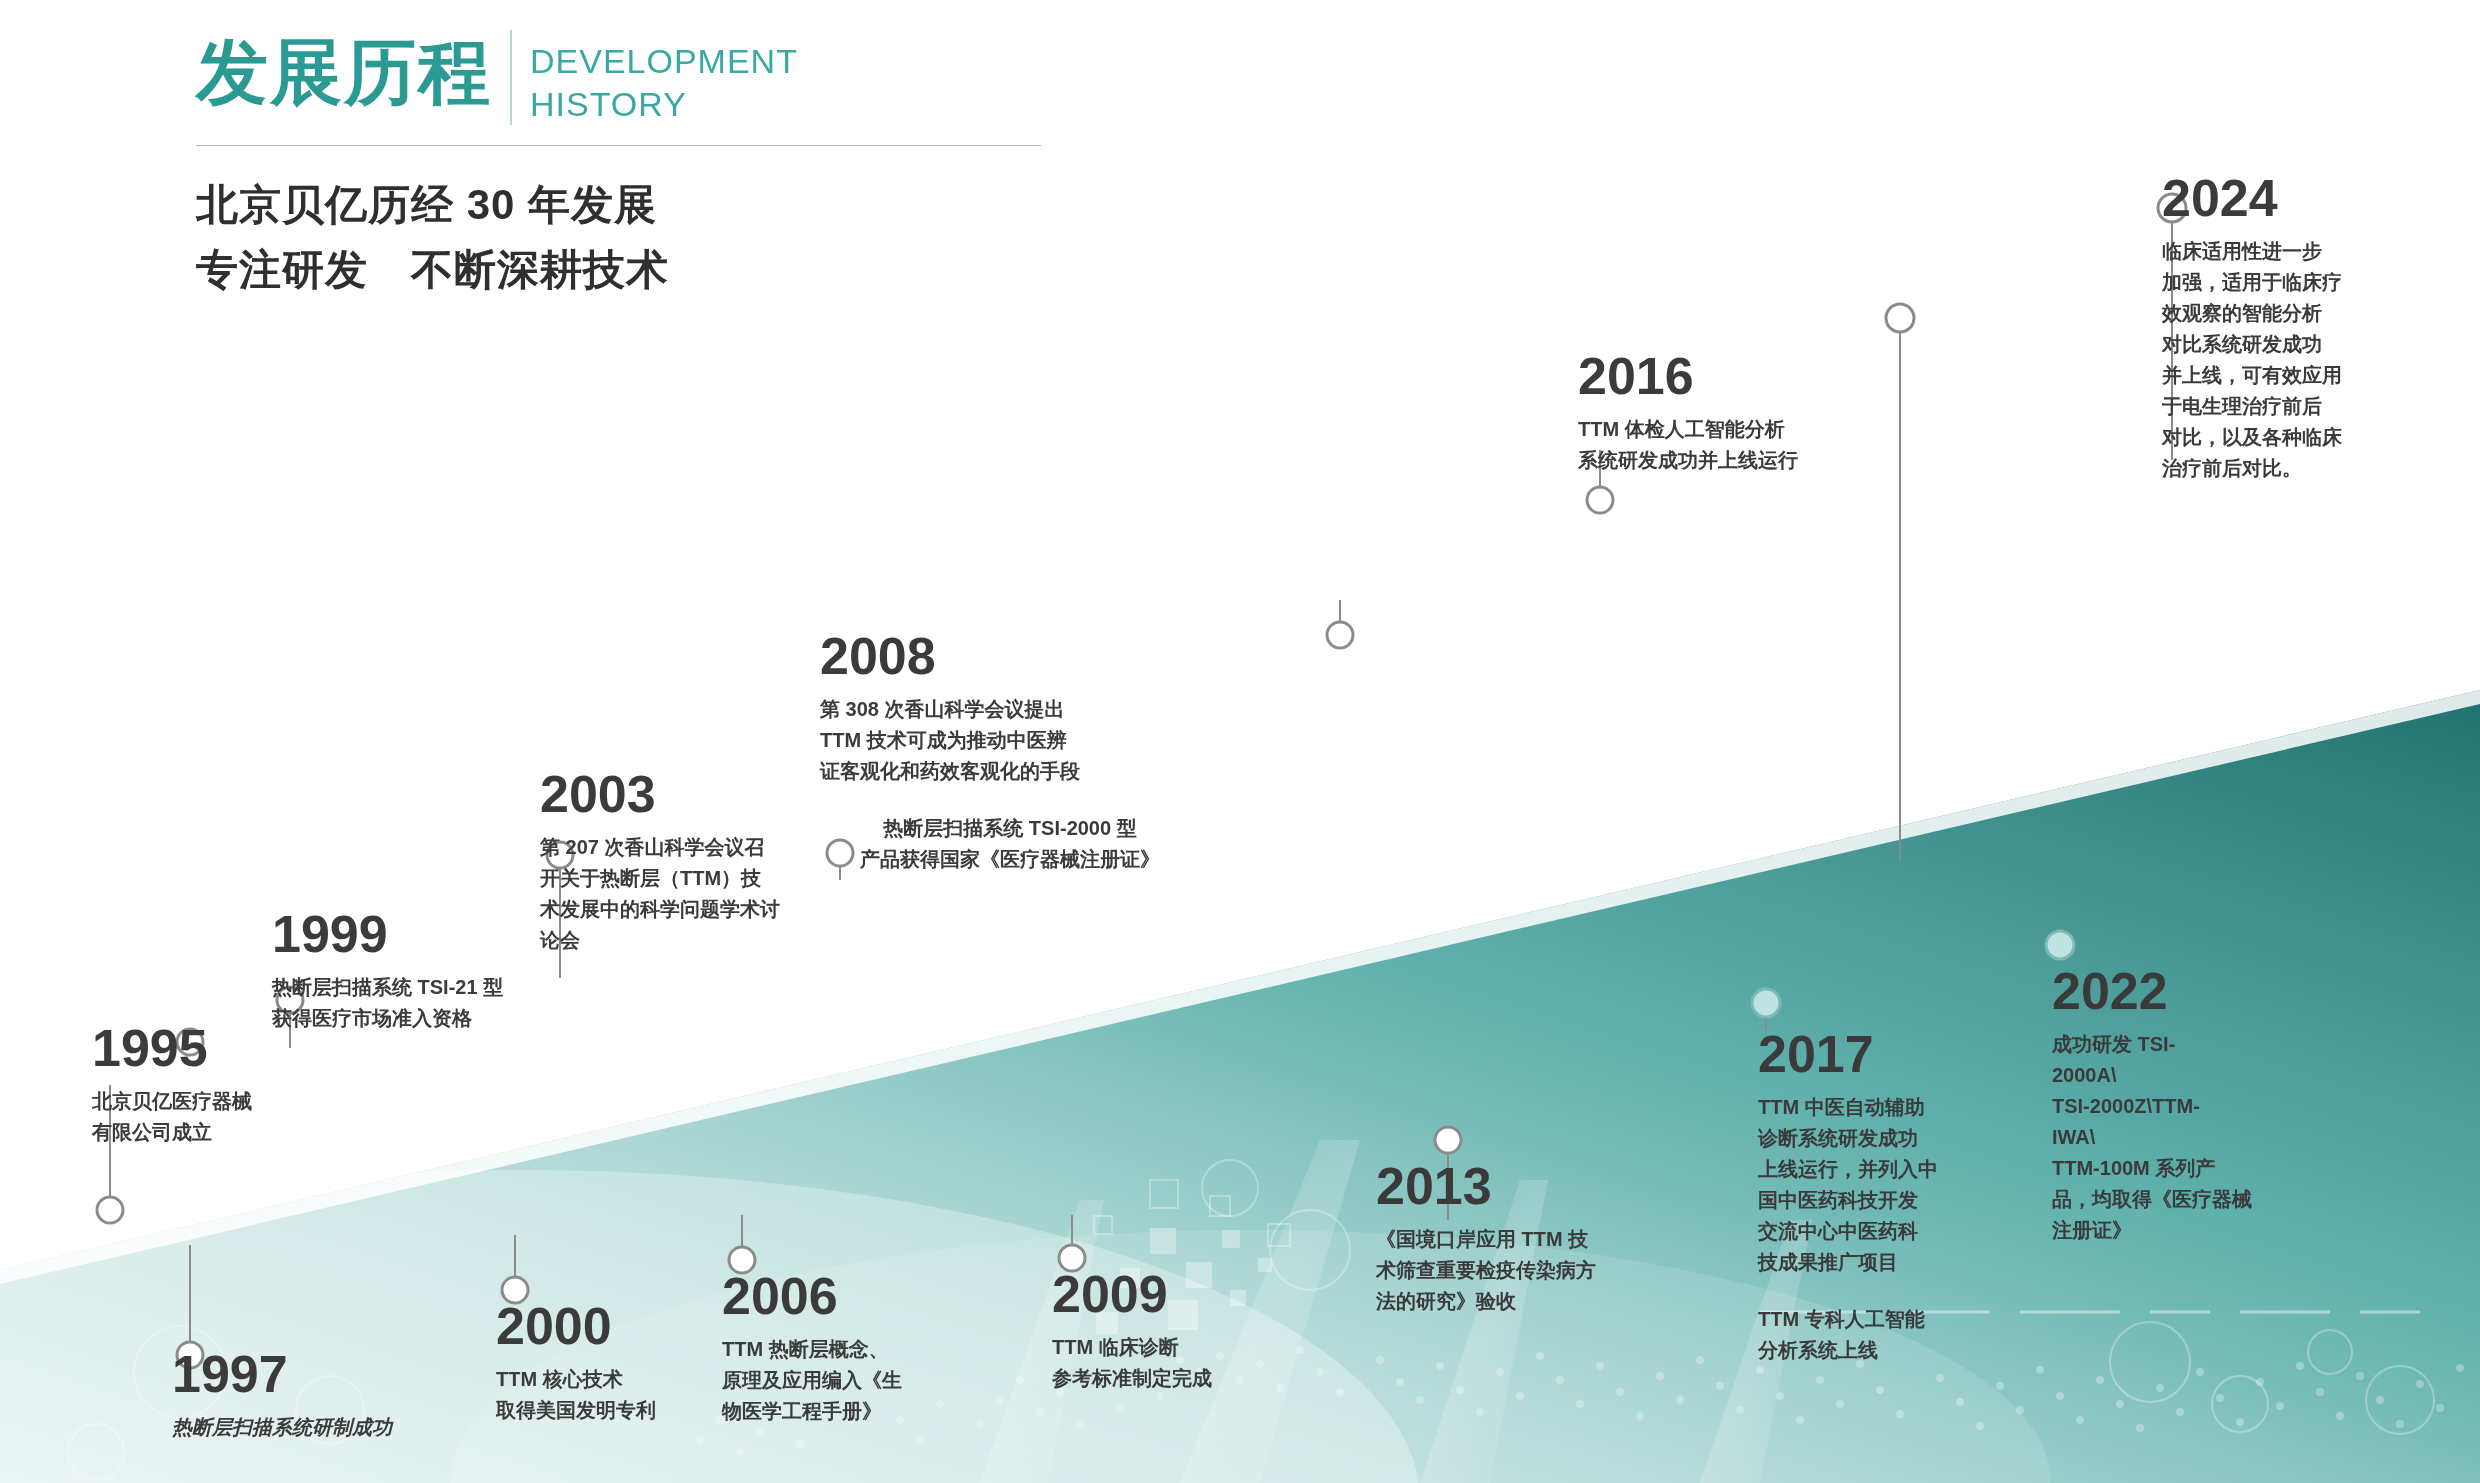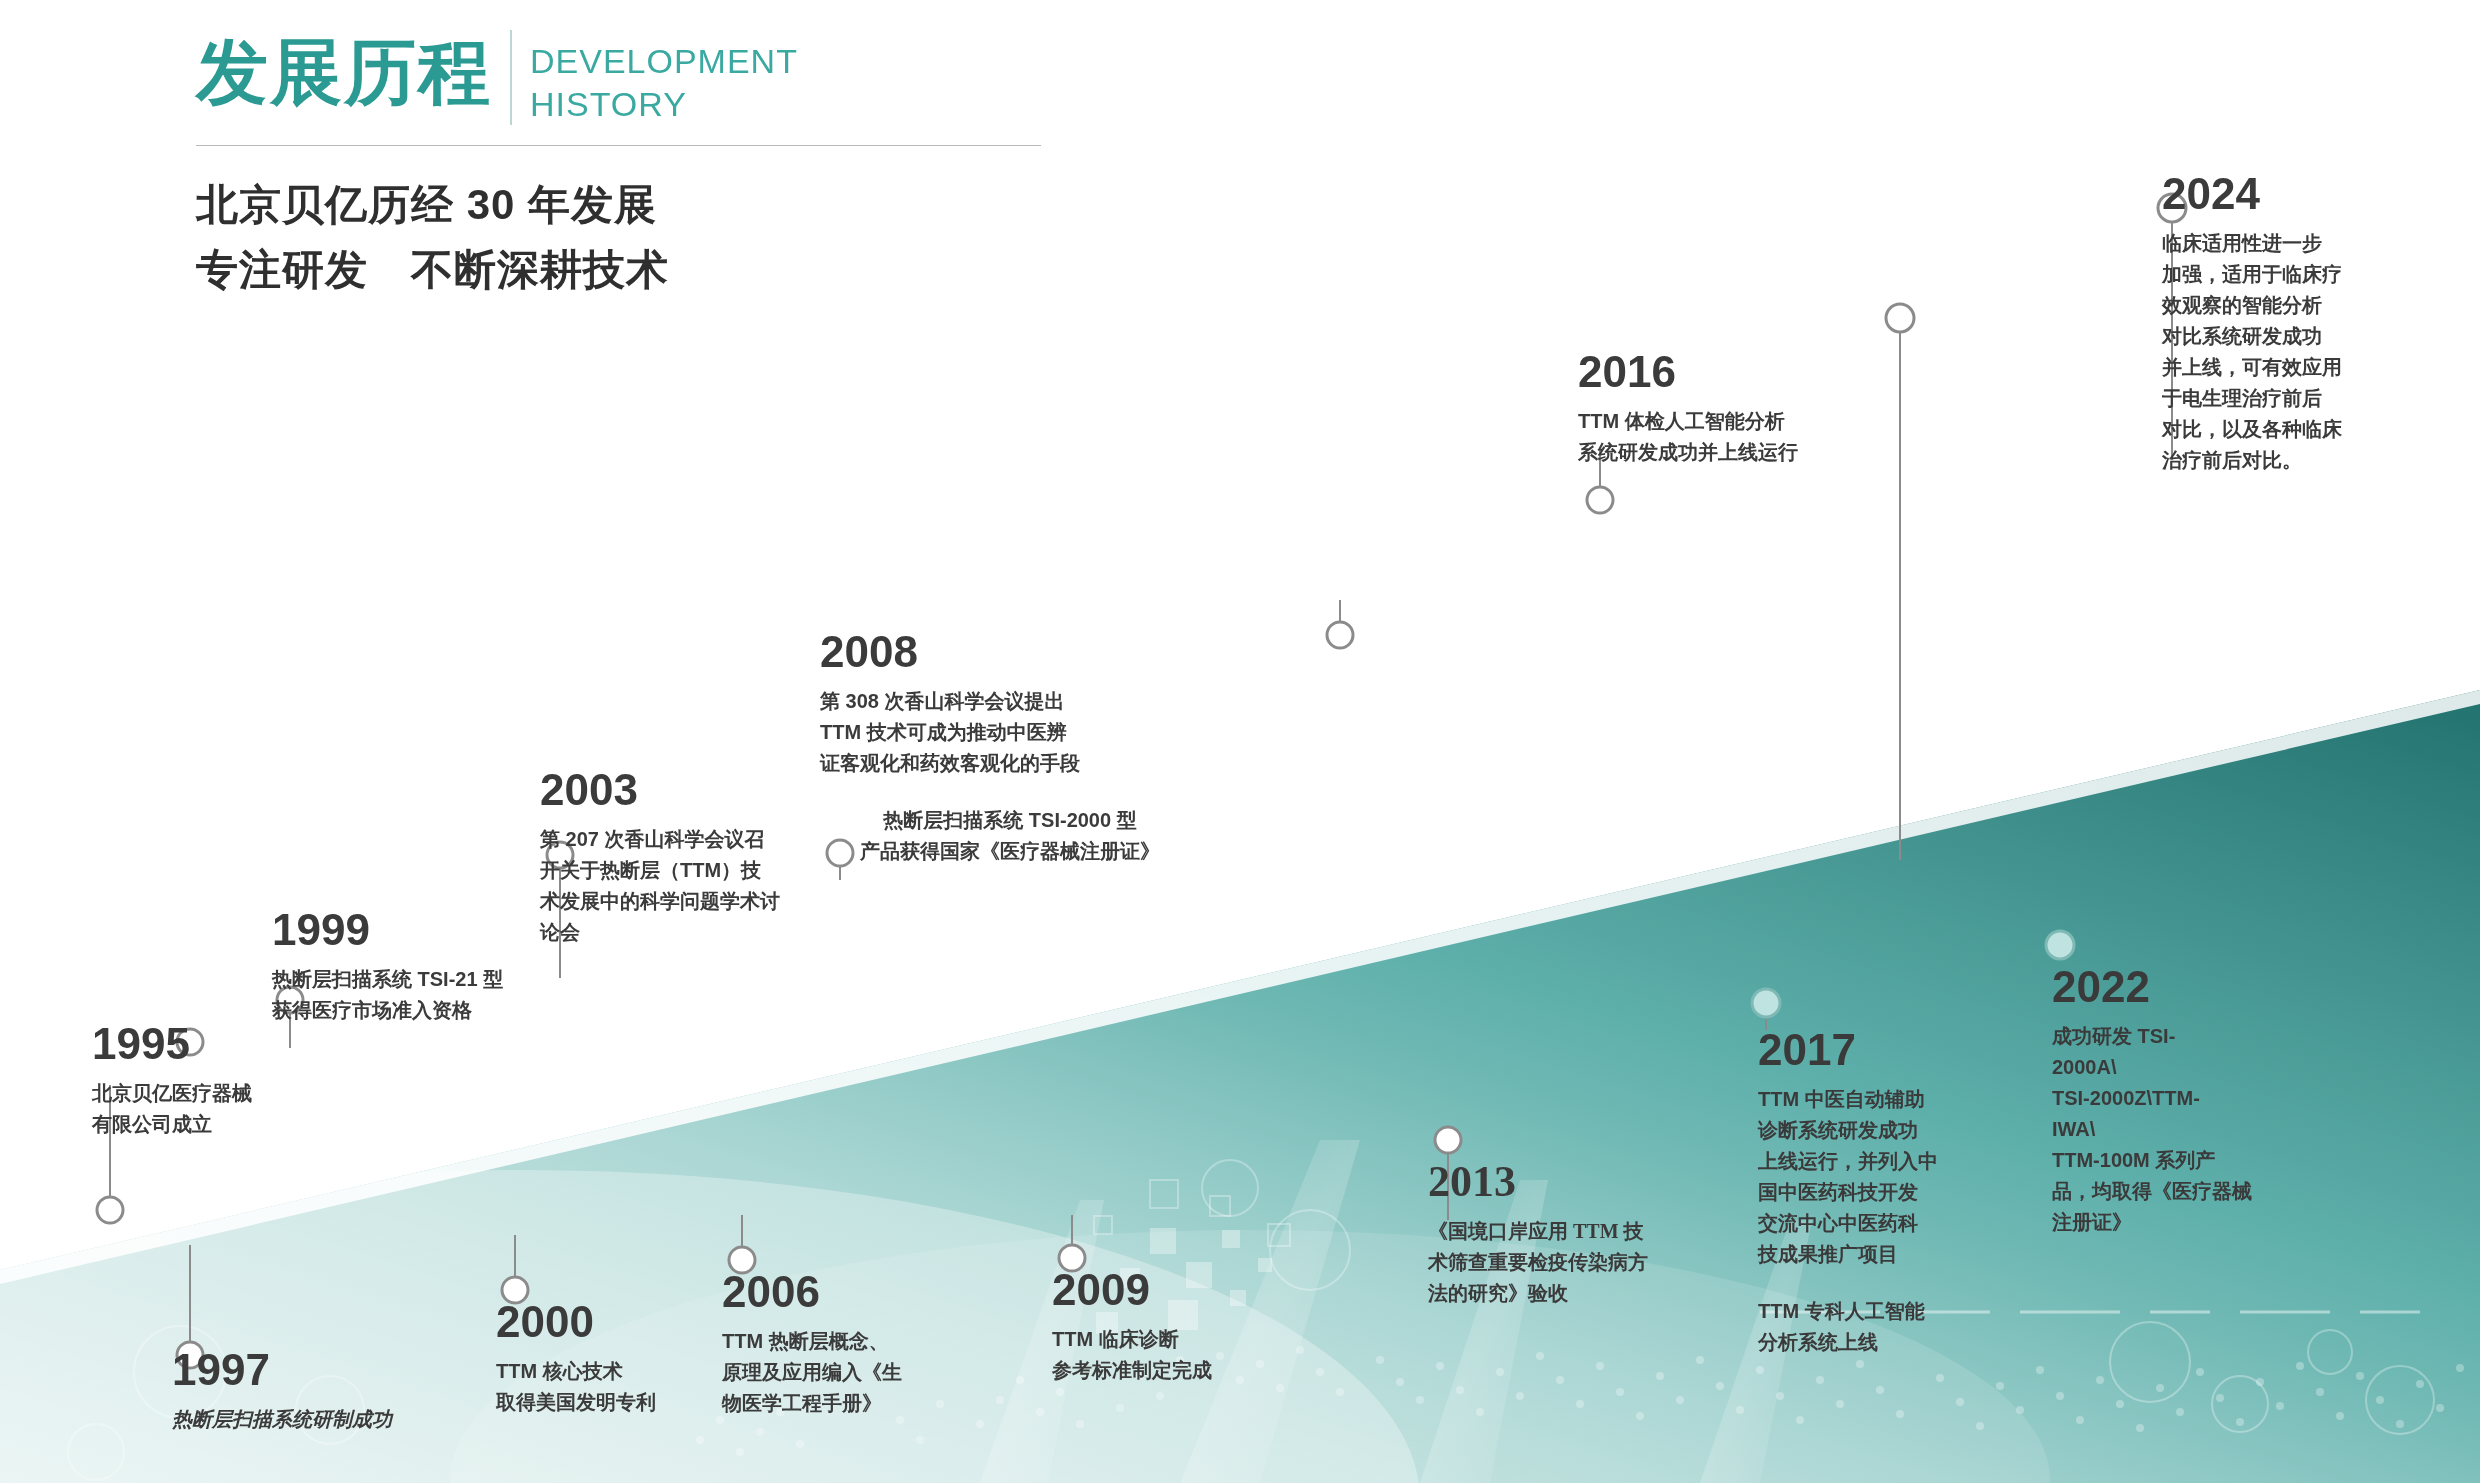--- a/index.html
+++ b/index.html
@@ -70,21 +70,21 @@
     line-height: 1.55;
     color: #2f2f2f;
     letter-spacing: 1px;
   }
 
   
   .node {
     position: absolute;
   }
   .node .year {
-    font-size: 44px;
+    font-size: 52px;
     font-weight: bold;
     color: #3b3b3b;
     line-height: 1;
     white-space: nowrap;
   }
   .node .desc {
     margin-top: 12px;
     font-size: 20px;
     font-weight: bold;
     line-height: 1.55;
@@ -410,21 +410,21 @@
 产品获得国家《医疗器械注册证》</div>
   </div>
 
   <div class="node" style="left:1052px; top:1268px; width:280px;">
     <div class="year">2009</div>
     <div class="desc" style="white-space:pre-line;">TTM 临床诊断
 参考标准制定完成</div>
   </div>
 
 
-  <div class="node onteal" style="left:1428px; top:1160px; width:260px;font-family:Liberation Serif, serif;">
+  <div class="node onteal" style="left:1376px; top:1160px; width:260px;">
     <div class="year">2013</div>
     <div class="desc" style="white-space:pre-line;">《国境口岸应用 TTM 技
 术筛查重要检疫传染病方
 法的研究》验收</div>
   </div>
 
   <div class="node" style="left:1578px; top:350px; width:280px;">
     <div class="year">2016</div>
     <div class="desc" style="white-space:pre-line;">TTM 体检人工智能分析
 系统研发成功并上线运行</div>

